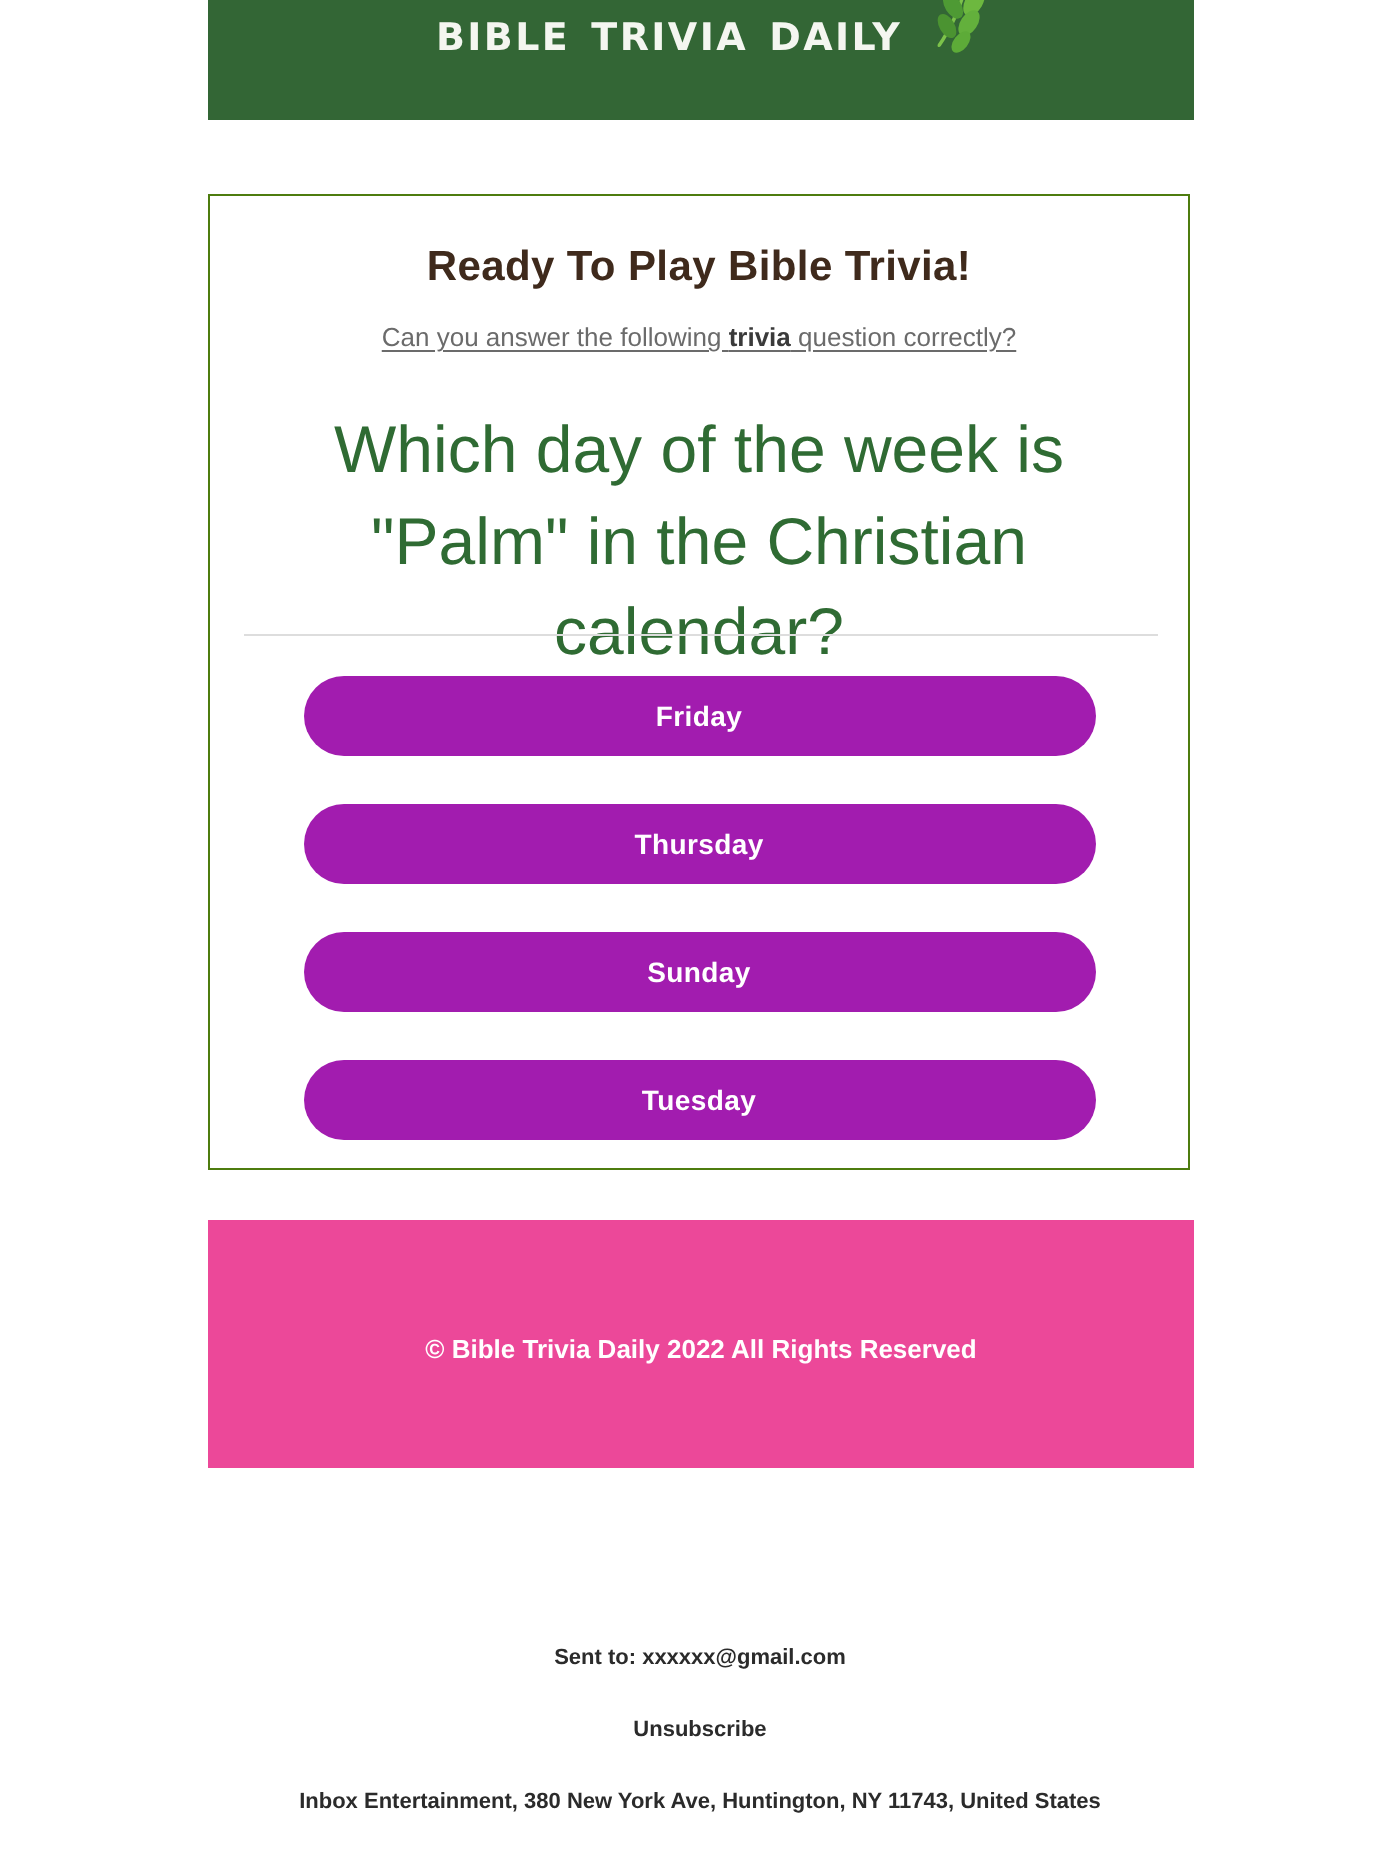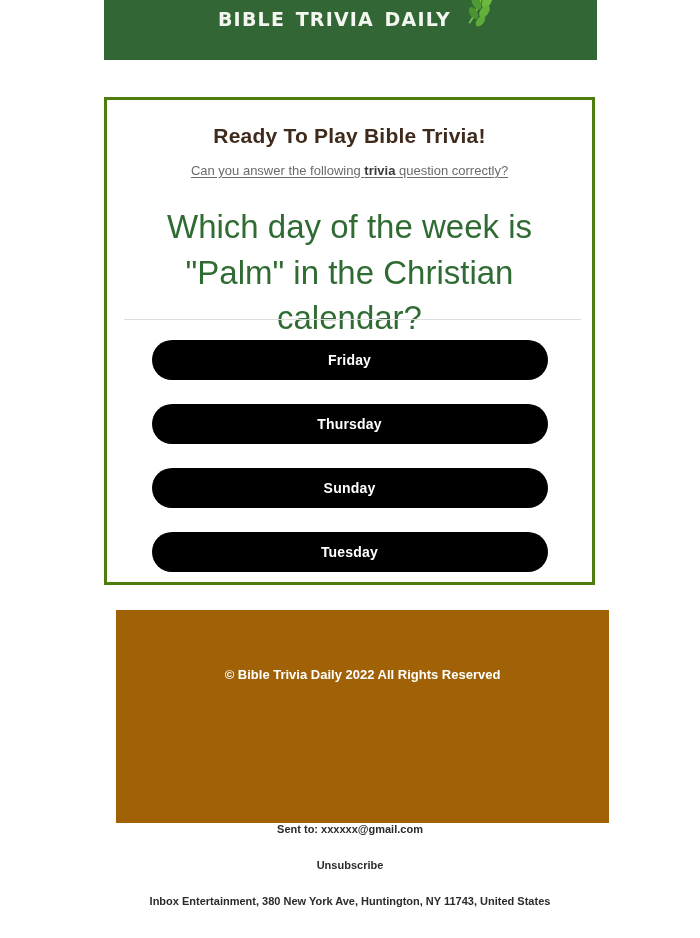--- a/index.html
+++ b/index.html
@@ -53,21 +53,21 @@
     margin-top: -16px;
     display: block;
   }
   
   .card {
     position: absolute;
     left: 104px;
     top: 97px;
     width: 491px;
     height: 488px;
-    border: 3px solid #4d7c0f;
+    border: 1px solid #4d7c0f;
     background: #ffffff;
     box-sizing: border-box;
   }
   .card-title {
     margin: 0;
     padding-top: 24px;
     text-align: center;
     color: #3f2a1c;
     font-size: 21px;
     font-weight: 700;
@@ -111,41 +111,41 @@
     width: 100%;
     display: flex;
     flex-direction: column;
     align-items: center;
     gap: 24px;
   }
   .answer-btn {
     width: 396px;
     height: 40px;
     border-radius: 20px;
-    background: #000000;
+    background: #a21caf;
     color: #ffffff;
     font-size: 14px;
     font-weight: 700;
     display: flex;
     align-items: center;
     justify-content: center;
     border: 0;
     cursor: pointer;
     font-family: "Liberation Sans", sans-serif;
     letter-spacing: 0.2px;
     padding: 0;
   }
   
   .footer-band {
     position: absolute;
-    left: 116px;
+    left: 104px;
     top: 610px;
     width: 493px;
-    height: 213px;
-    background: #a16207;
+    height: 124px;
+    background: #ec4899;
   }
   .footer-copy {
     margin: 0;
     padding-top: 57px;
     text-align: center;
     color: #ffffff;
     font-size: 13px;
     font-weight: 700;
   }
   

